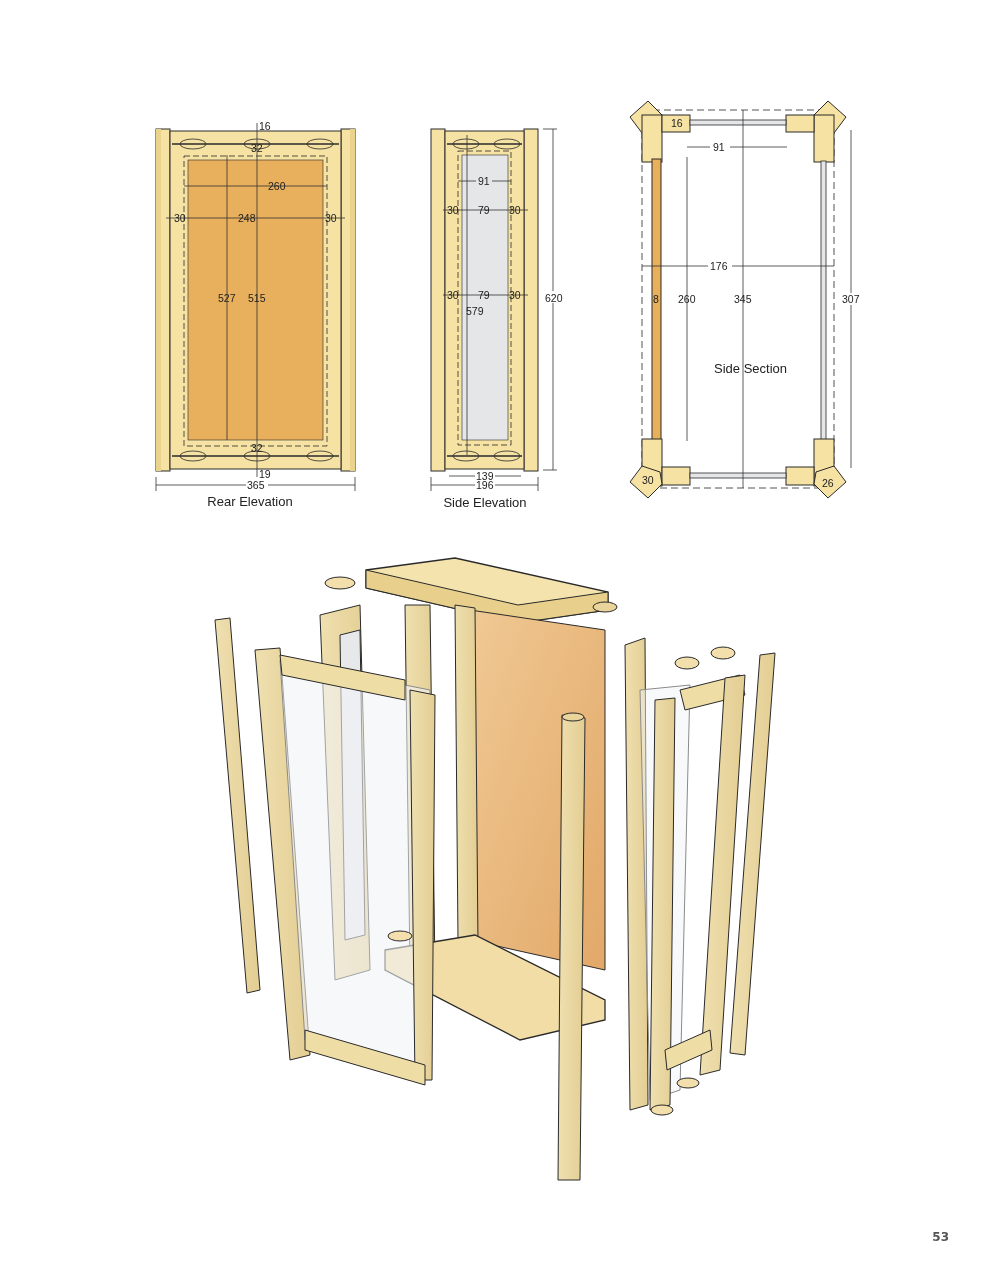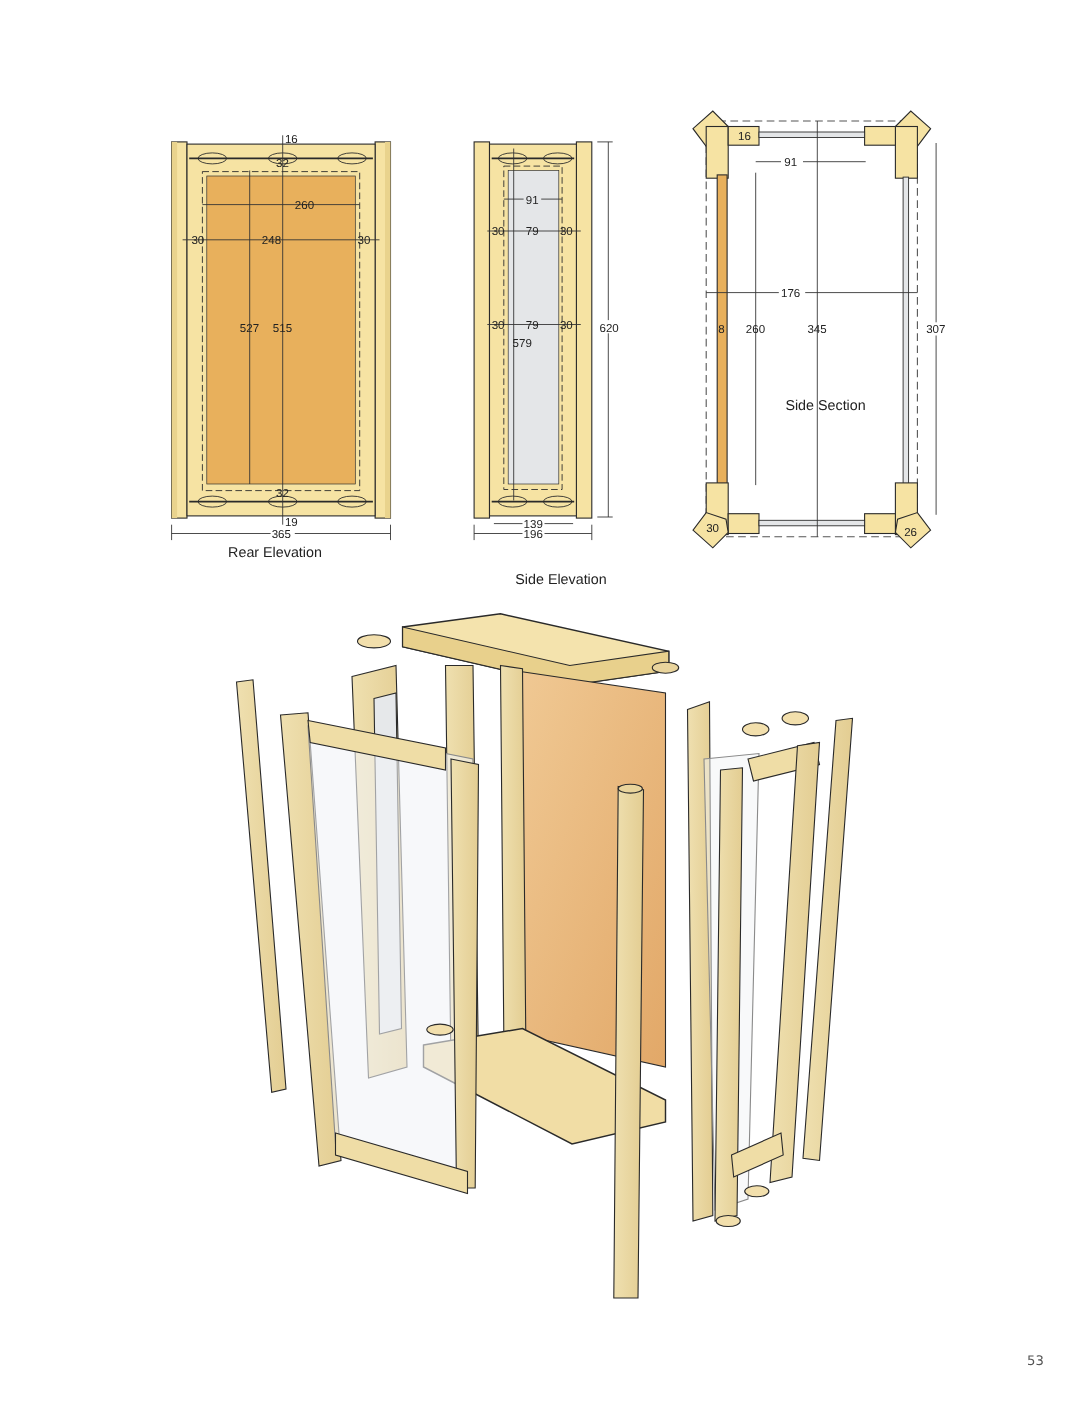--- a/index.html
+++ b/index.html
@@ -1,21 +1,21 @@
 <!DOCTYPE html>
 <html><head>
 <meta charset="utf-8">
 <style>
   html,body{margin:0;padding:0;background:#ffffff;}
   body{width:988px;height:1280px;position:relative;overflow:hidden;font-family:"Liberation Sans",sans-serif;}
   .abs{position:absolute;}
   svg text{font-family:"Liberation Sans",sans-serif;}
   .dim{font-size:10.5px;fill:#222;}
   .caption{position:absolute;font-size:13px;color:#222;text-align:center;}
-  .page-num{position:absolute;right:39px;top:1230px;font-size:12px;font-weight:normal;color:#555;font-family:"DejaVu Sans",sans-serif;}
+  .page-num{position:absolute;right:39px;top:1230px;font-size:12px;font-weight:bold;color:#555;font-family:"DejaVu Sans",sans-serif;}
   .plan-label{position:absolute;font-size:13px;color:#222;}
 </style>
 </head>
 <body>
 
 <div class="abs" style="left:150px;top:115px;width:220px;height:400px;">
   <svg width="220" height="400" viewBox="0 0 220 400">
 
     <rect x="6" y="14" width="14" height="342" fill="#f6e3a3" stroke="#2a2a2a" stroke-width="1"></rect>
     <rect x="6" y="14" width="5" height="342" fill="#e9d38d" stroke="none"></rect>
@@ -96,21 +96,21 @@
     <text class="dim" x="84" y="184">30</text>
     <text class="dim" x="41" y="200">579</text>
     <rect x="119" y="176" width="20" height="12" fill="#fff"></rect>
     <text class="dim" x="120" y="187">620</text>
     <rect x="50" y="356" width="20" height="10" fill="#fff"></rect>
     <text class="dim" x="51" y="365">139</text>
     <rect x="50" y="365" width="20" height="10" fill="#fff"></rect>
     <text class="dim" x="51" y="374">196</text>
   </svg>
 </div>
-<div class="caption" style="left:450px;top:495px;width:120px;margin-top:24px;">Side Elevation</div>
+<div class="caption" style="left:425px;top:495px;width:120px;">Side Elevation</div>
 
 <div class="abs" style="left:620px;top:95px;width:250px;height:415px;">
   <svg width="250" height="415" viewBox="0 0 250 415">
     <rect x="22" y="15" width="192" height="378" fill="none" stroke="#555" stroke-width="1" stroke-dasharray="7,4"></rect>
     <polygon points="10,22 28,6 42,20 40,32 22,38" fill="#f6e3a3" stroke="#2a2a2a" stroke-width="1"></polygon>
     <rect x="22" y="20" width="20" height="47" fill="#f6e3a3" stroke="#2a2a2a" stroke-width="1"></rect>
     <rect x="42" y="20" width="28" height="17" fill="#f6e3a3" stroke="#2a2a2a" stroke-width="1"></rect>
     <polygon points="226,22 208,6 194,20 196,32 214,38" fill="#f6e3a3" stroke="#2a2a2a" stroke-width="1"></polygon>
     <rect x="194" y="20" width="20" height="47" fill="#f6e3a3" stroke="#2a2a2a" stroke-width="1"></rect>
     <rect x="166" y="20" width="28" height="17" fill="#f6e3a3" stroke="#2a2a2a" stroke-width="1"></rect>

